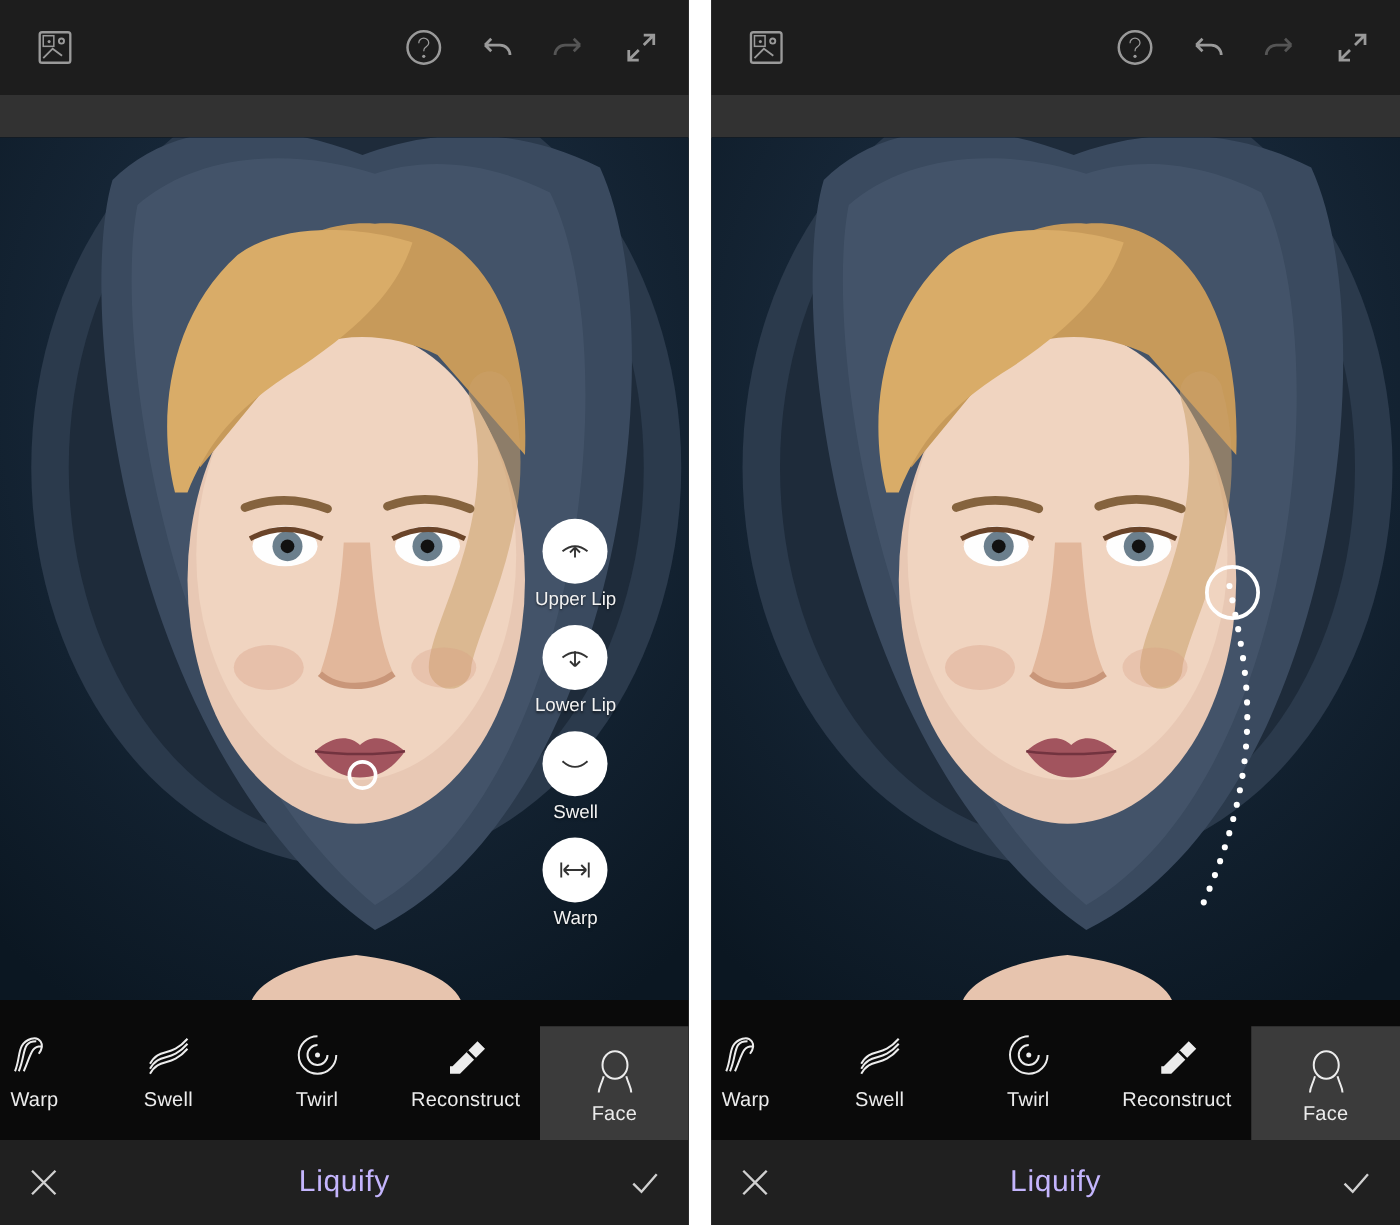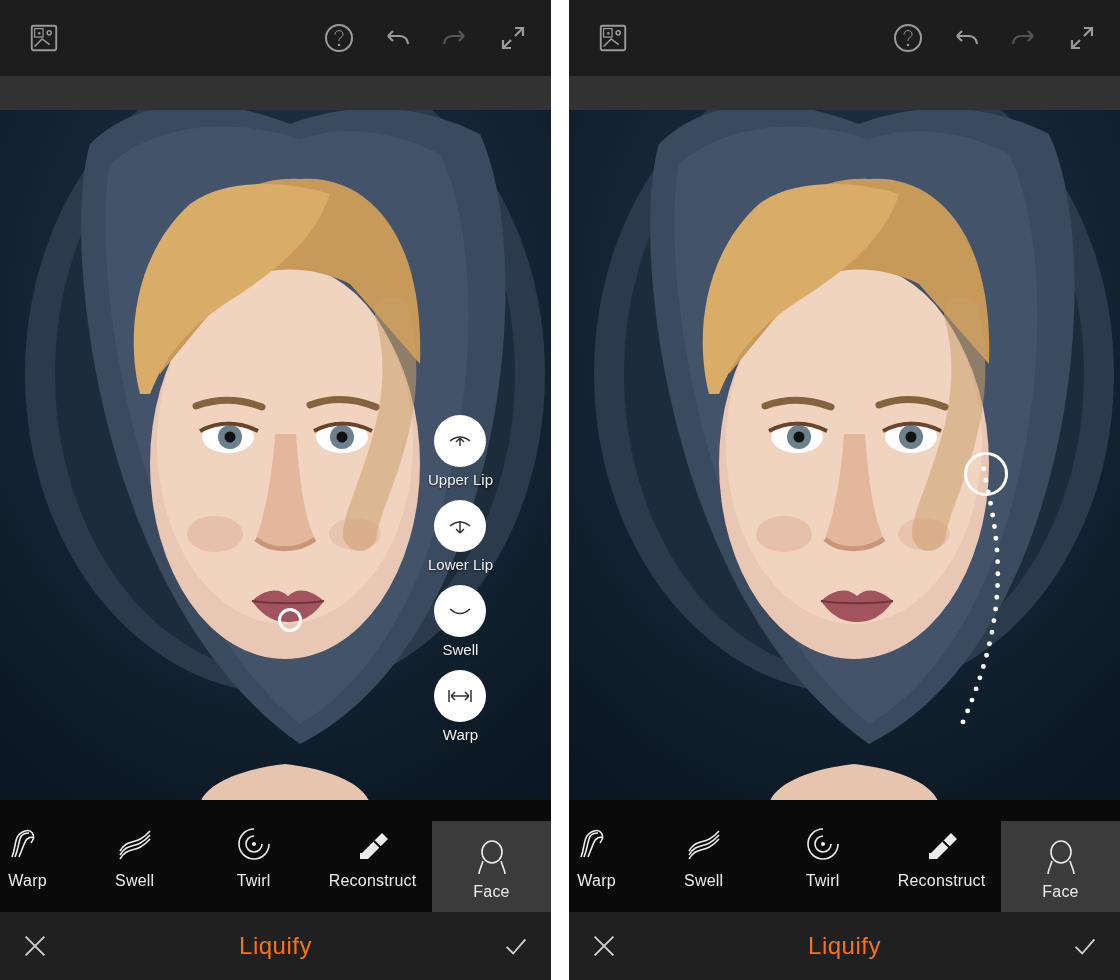--- a/index.html
+++ b/index.html
@@ -140,21 +140,21 @@
     width: 70px; height: 100%;
     display:flex; align-items:center; justify-content:center;
     color:#d0d0d0;
   }
   .actionbar .act svg { width:30px; height:30px; stroke: currentColor; fill:none; stroke-width:2;}
   .actionbar .title {
     flex:1;
     text-align:center;
     font-size: 24px;
     font-weight: 300;
-    color:#f97316;
+    color:#c4b5fd;
     letter-spacing:.5px;
   }
 </style>
 </head>
 <body>
 
 <svg width="0" height="0" style="position:absolute">
   <defs>
 
     <g id="ic-gallery">

